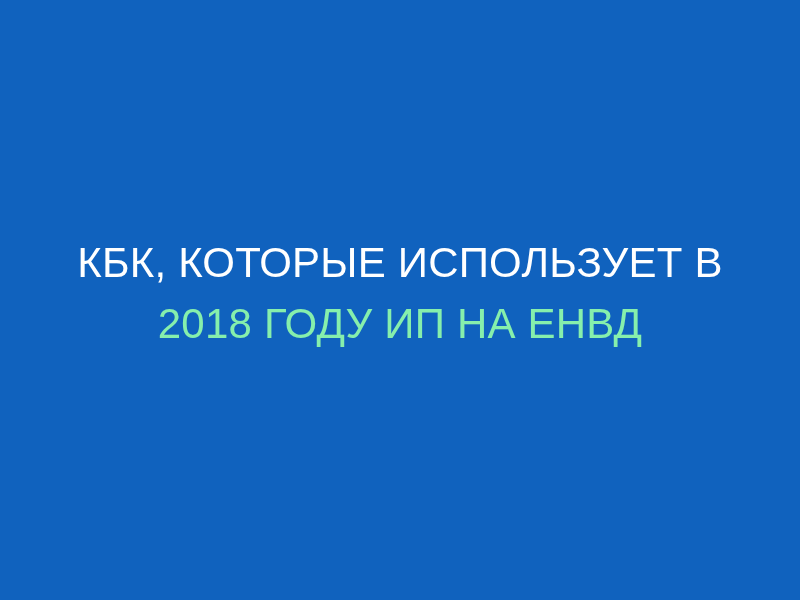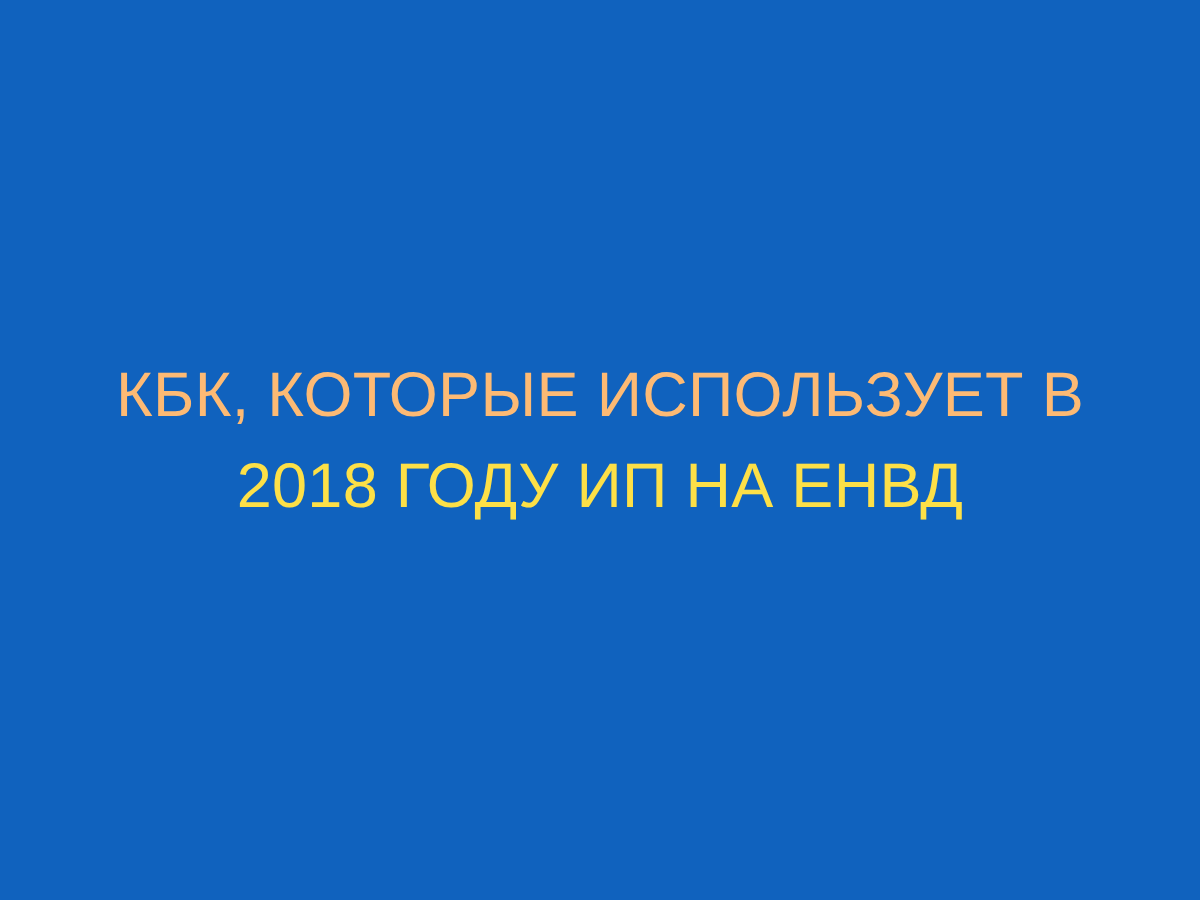--- a/index.html
+++ b/index.html
@@ -58,17 +58,17 @@
     text-transform: uppercase;
     -webkit-font-smoothing: antialiased;
   }
 </style>
 </head>
 <body style="background-color: rgb(16, 98, 190);">
 
 <div class="card" style="background-color: rgb(16, 98, 190);">
 
   <div class="title-block">
-    <span class="title-line" style="color: #fdba74;">КБК, КОТОРЫЕ ИСПОЛЬЗУЕТ В</span>
-    <span class="title-line" style="color: #fde047;">2018 ГОДУ ИП НА ЕНВД</span>
+    <span class="title-line" style="color: #ffffff;">КБК, КОТОРЫЕ ИСПОЛЬЗУЕТ В</span>
+    <span class="title-line" style="color: #86efac;">2018 ГОДУ ИП НА ЕНВД</span>
   </div>
 
 </div>
 
 </body></html>

